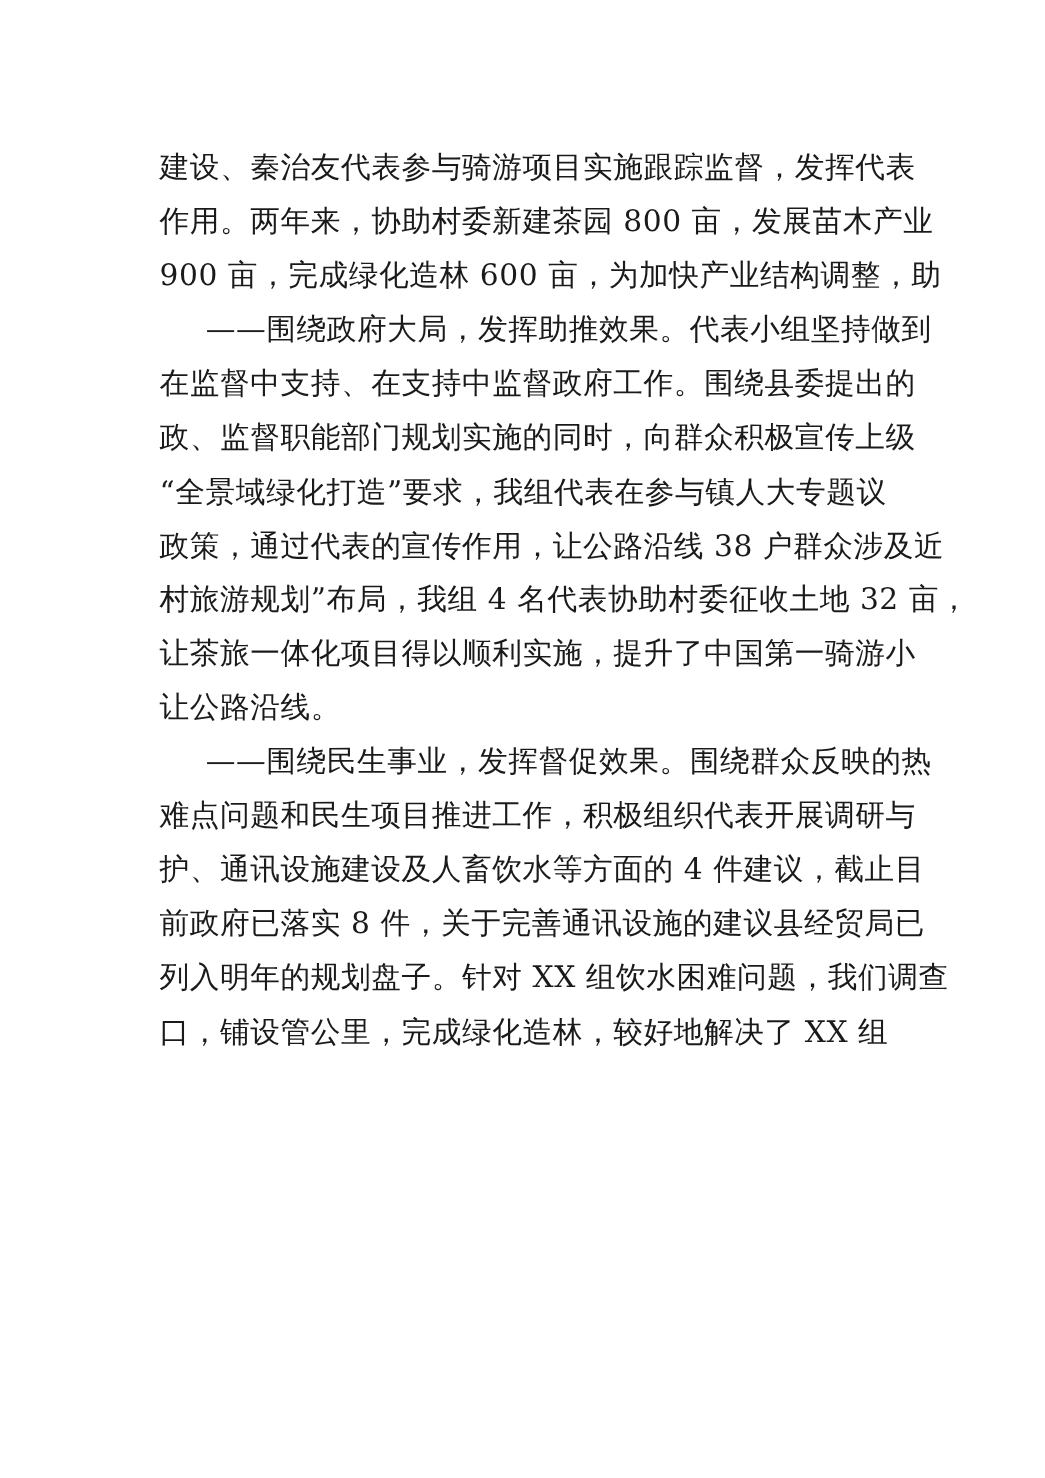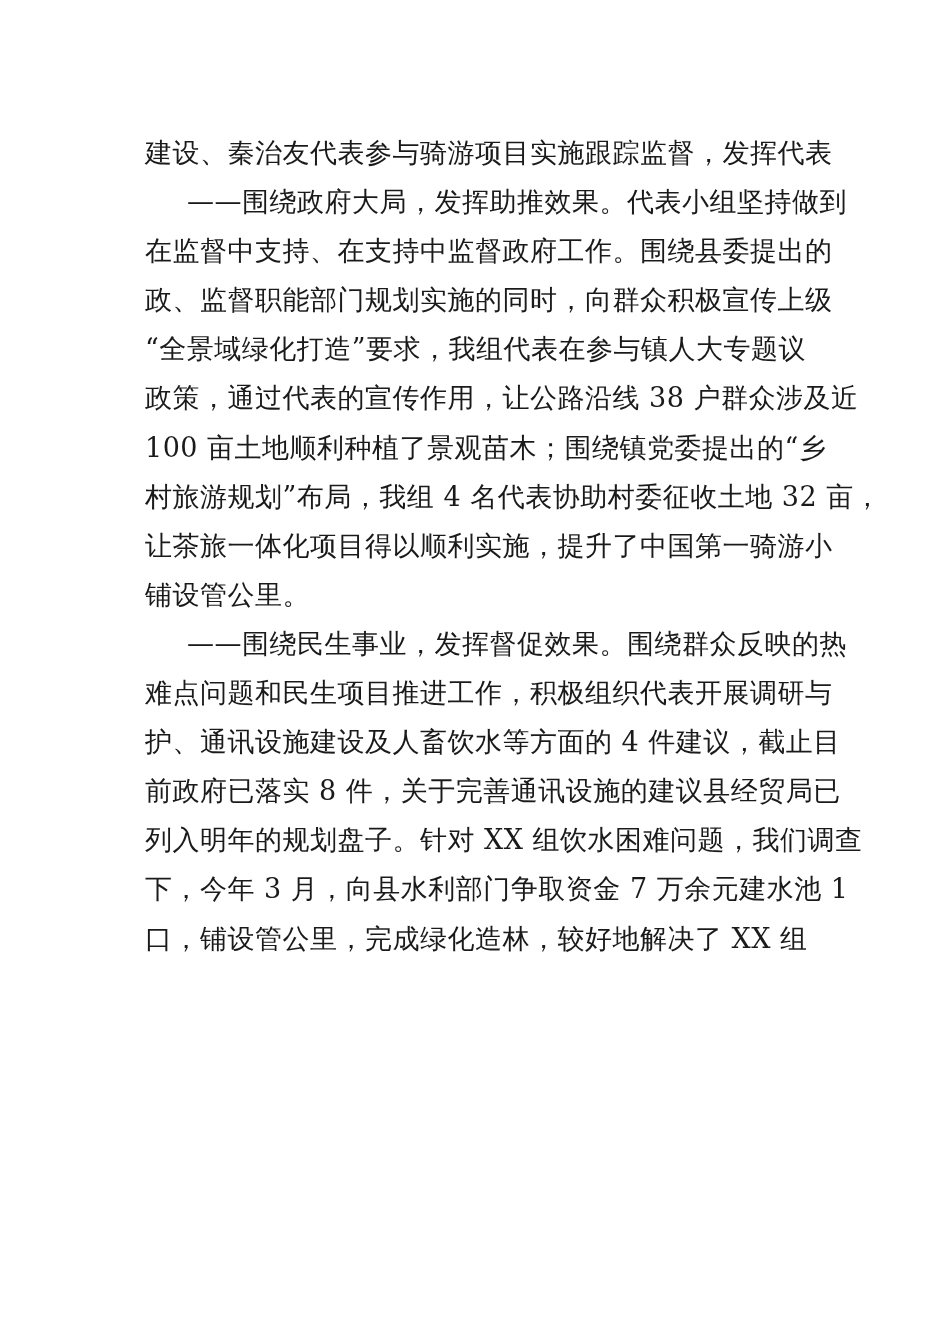--- a/index.html
+++ b/index.html
@@ -40,33 +40,33 @@
       padding-left: 42px;
     }
   </style>
 </head>
 <body>
 
 <div class="page">
   <div class="body-text">
 
     <div class="line">建设、秦治友代表参与骑游项目实施跟踪监督，发挥代表</div>
+    <div class="line">作用。两年来，协助村委新建茶园 800 亩，发展苗木产业</div>
+    <div class="line">900 亩，完成绿化造林 600 亩，为加快产业结构调整，助</div>
 
     <div class="line indent">——围绕政府大局，发挥助推效果。代表小组坚持做到</div>
     <div class="line">在监督中支持、在支持中监督政府工作。围绕县委提出的</div>
     <div class="line">政、监督职能部门规划实施的同时，向群众积极宣传上级</div>
     <div class="line">“全景域绿化打造”要求，我组代表在参与镇人大专题议</div>
     <div class="line">政策，通过代表的宣传作用，让公路沿线 38 户群众涉及近</div>
-    <div class="line">100 亩土地顺利种植了景观苗木；围绕镇党委提出的“乡</div>
     <div class="line">村旅游规划”布局，我组 4 名代表协助村委征收土地 32 亩，</div>
     <div class="line">让茶旅一体化项目得以顺利实施，提升了中国第一骑游小</div>
-    <div class="line">铺设管公里。</div>
+    <div class="line">让公路沿线。</div>
 
     <div class="line indent">——围绕民生事业，发挥督促效果。围绕群众反映的热</div>
     <div class="line">难点问题和民生项目推进工作，积极组织代表开展调研与</div>
     <div class="line">护、通讯设施建设及人畜饮水等方面的 4 件建议，截止目</div>
     <div class="line">前政府已落实 8 件，关于完善通讯设施的建议县经贸局已</div>
     <div class="line">列入明年的规划盘子。针对 XX 组饮水困难问题，我们调查</div>
-    <div class="line">下，今年 3 月，向县水利部门争取资金 7 万余元建水池 1</div>
     <div class="line">口，铺设管公里，完成绿化造林，较好地解决了 XX 组</div>
 
   </div>
 </div>
 
 </body></html>

